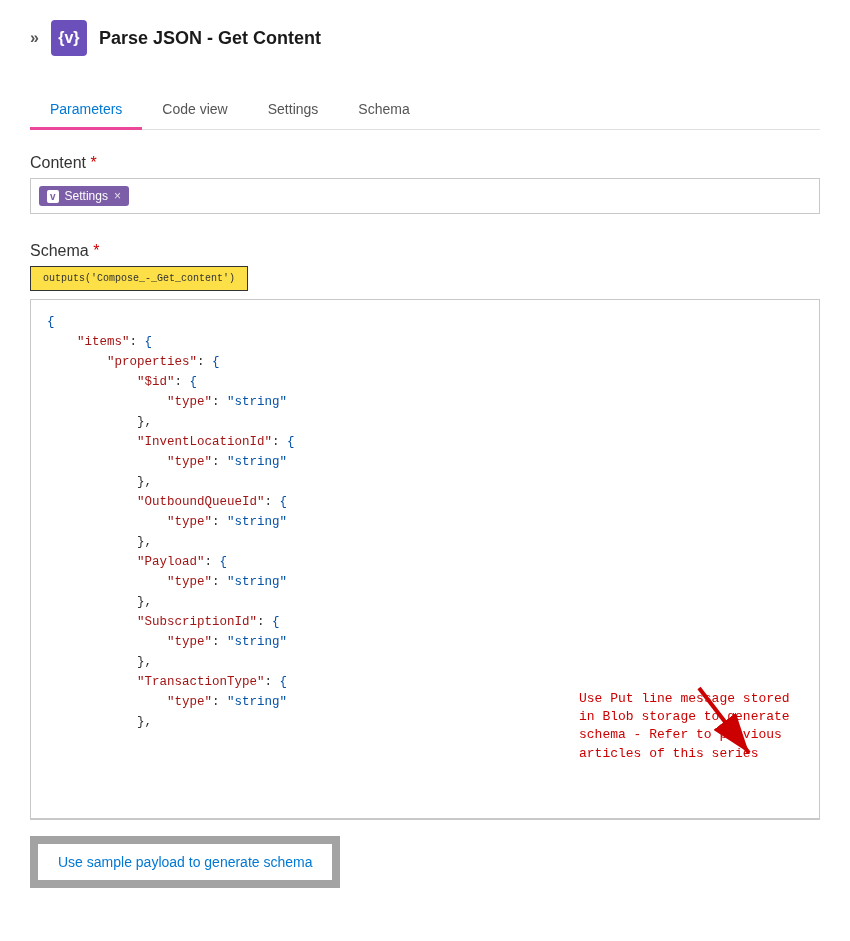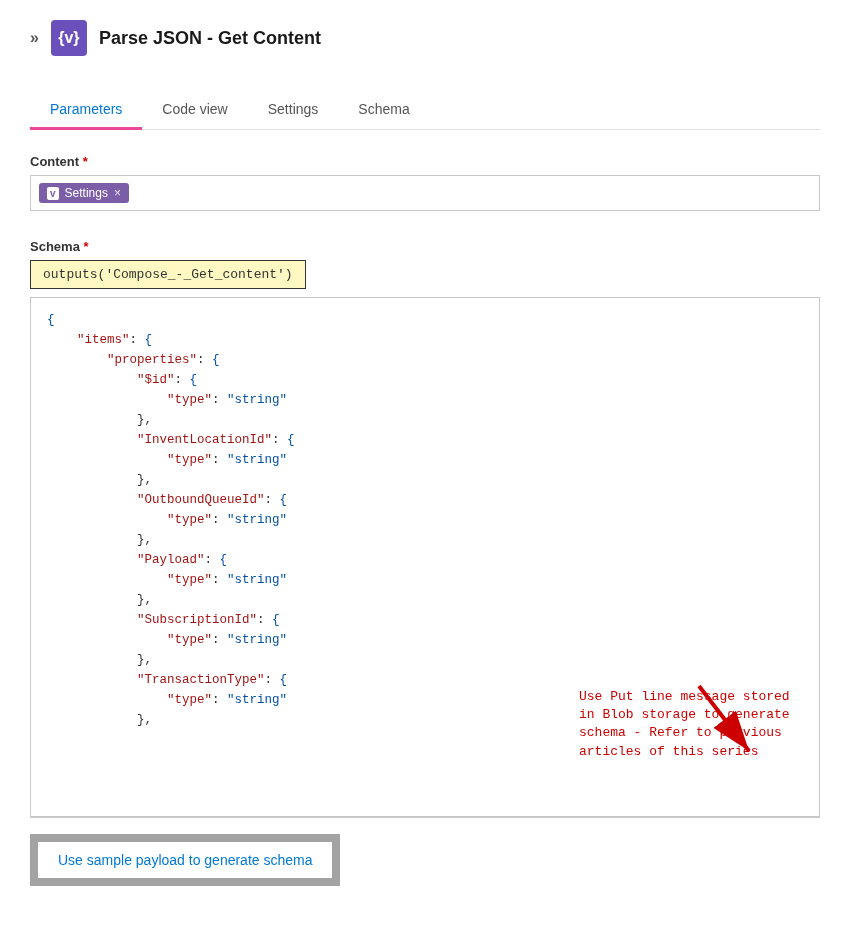--- a/index.html
+++ b/index.html
@@ -84,24 +84,24 @@
       border-bottom: 3px solid #ec4899;
       font-weight: 500;
     }
 
     
     .form-section {
       margin-bottom: 16px;
     }
 
     .field-label {
-      font-size: 13px;
+      font-size: 16px;
       color: #333;
       margin-bottom: 6px;
-      font-weight: 700;
+      font-weight: 400;
     }
 
     .required-star {
       color: #c00;
     }
 
     
     .content-input-area {
       border: 1px solid #c8c8c8;
       background: #fff;
@@ -146,23 +146,23 @@
     .schema-input-row {
       display: flex;
       align-items: center;
       gap: 8px;
       margin-bottom: 8px;
     }
 
     .schema-expression-box {
       border: 1px solid #333;
       padding: 6px 12px;
-      font-size: 13px;
+      font-size: 10px;
       color: #333;
-      background: #fef9c3;
+      background: #fde047;
       font-family: 'Courier New', monospace;
     }
 
     
     .json-editor {
       border: 1px solid #c8c8c8;
       background: #fff;
       padding: 12px 16px;
       font-family: 'Courier New', monospace;
       font-size: 12.5px;

